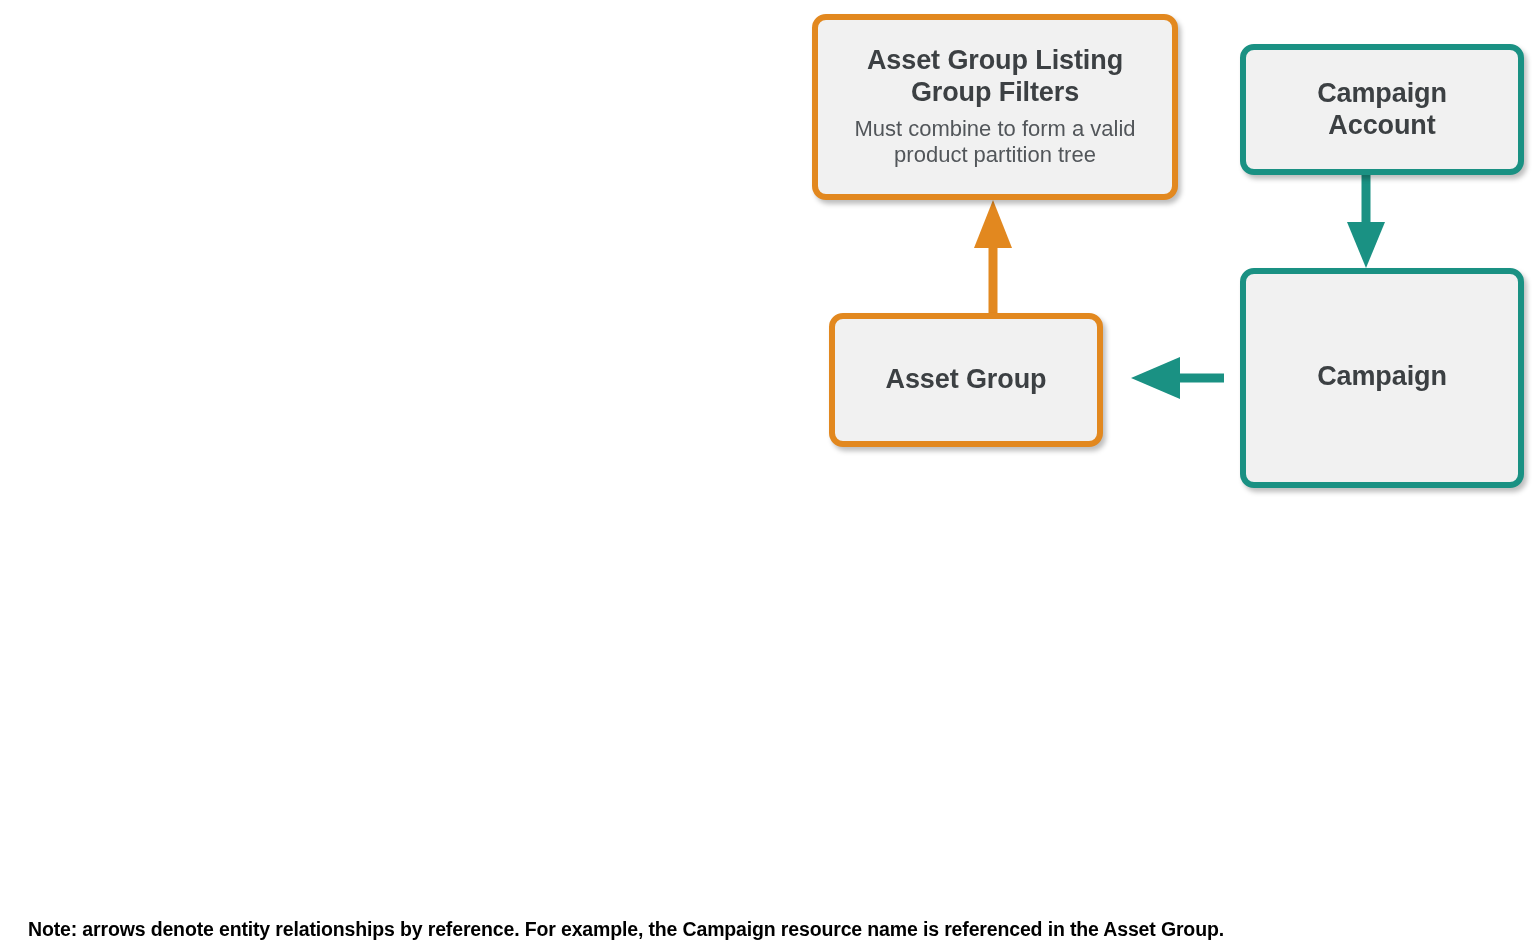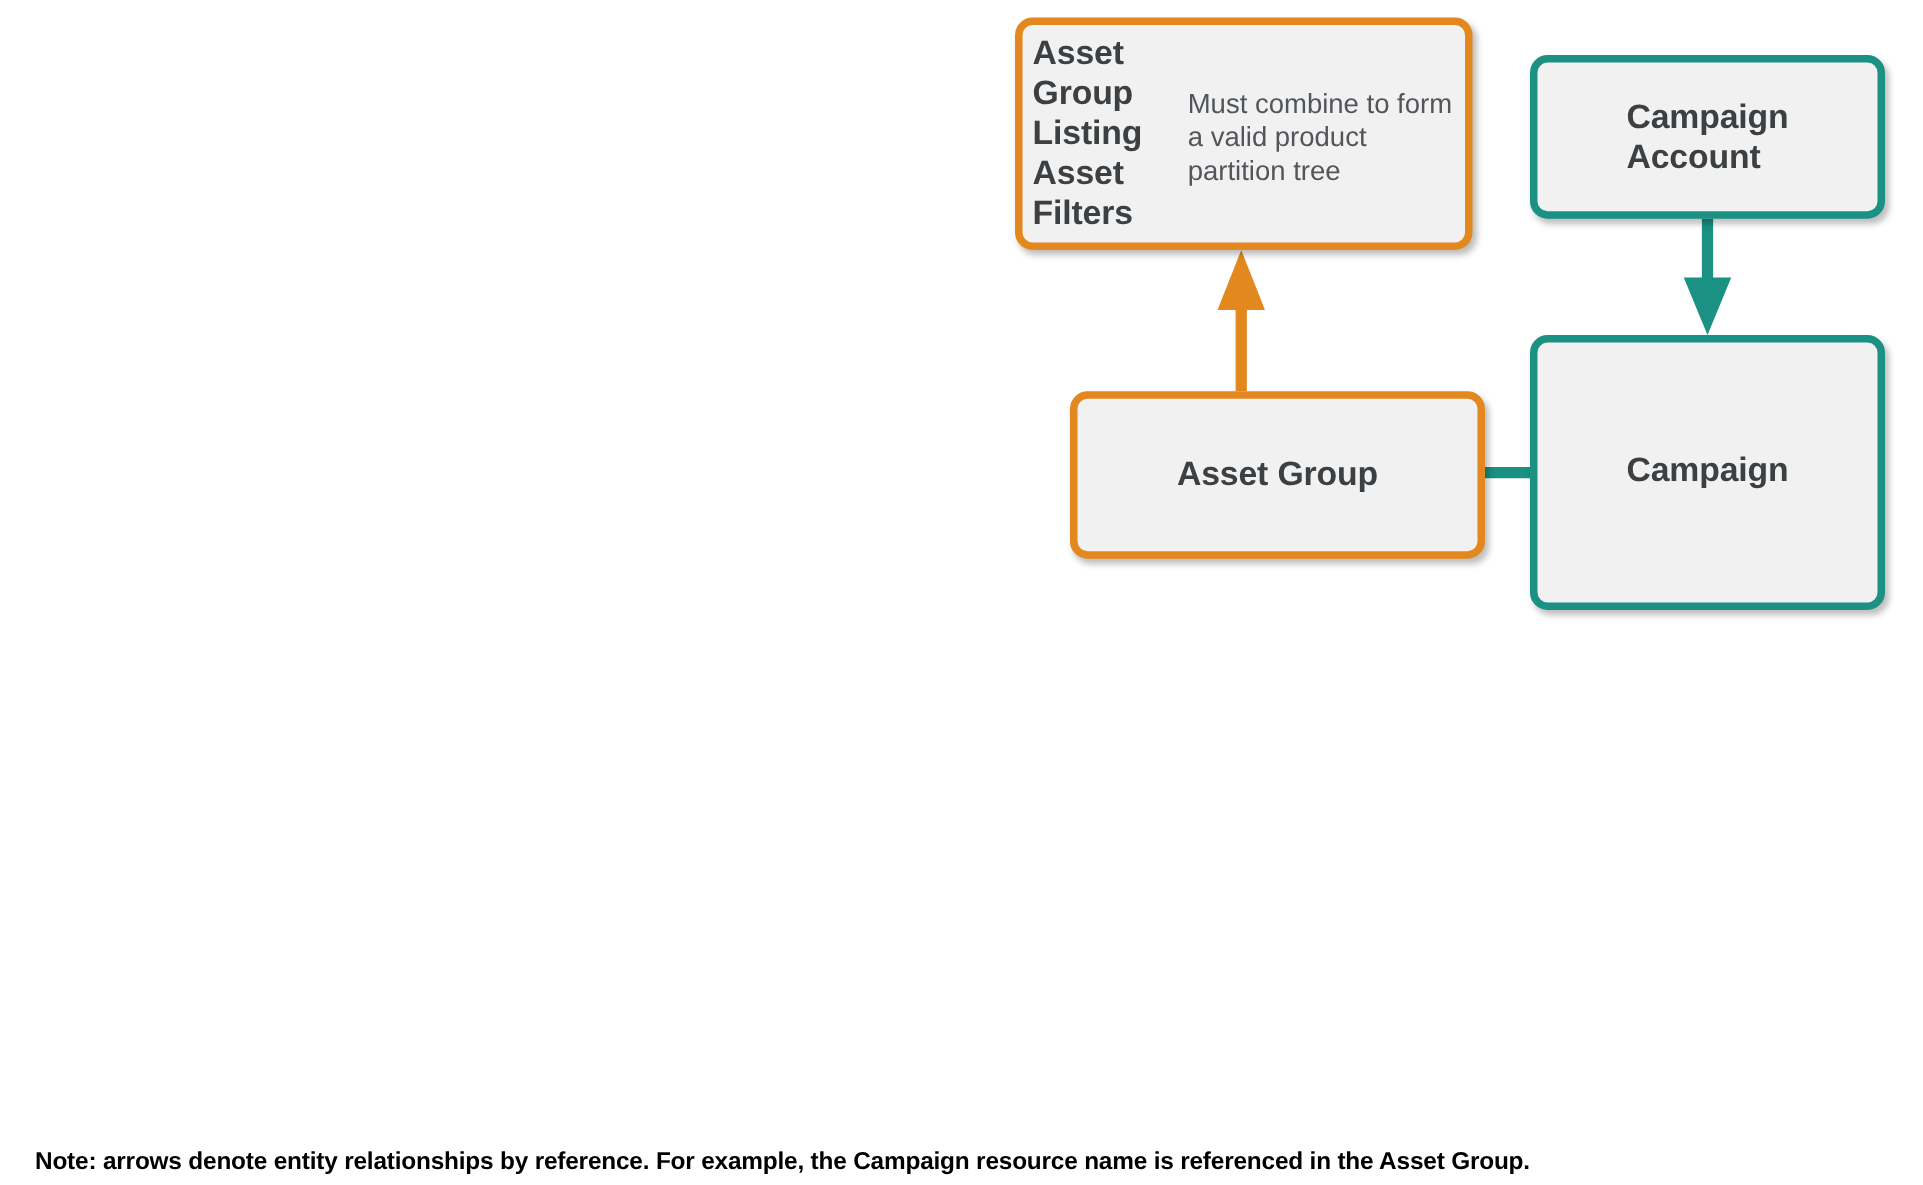--- a/index.html
+++ b/index.html
@@ -33,29 +33,29 @@
 
   
   .node {
     position: absolute;
     box-sizing: border-box;
     background: #f1f1f1;
     border-style: solid;
     border-width: 6px;
     border-radius: 14px;
     display: flex;
-    flex-direction: row;
+    flex-direction: column;
     align-items: center;
     justify-content: center;
-    text-align: left;
+    text-align: center;
     box-shadow: 3px 4px 5px rgba(0,0,0,0.26);
     z-index: 2;
   }
   .node.orange { border-color: #E2881F; }
-  .node.teal   { border-color: #1A9183; }
+  .node.teal   { border-color: #1A9183; margin-left: 16px; }
 
   .node-title {
     font-size: 27px;
     font-weight: bold;
     color: #3C4043;
     line-height: 1.18;
     letter-spacing: -0.1px;
     padding: 0 8px;
   }
   .node-subtitle {
@@ -63,21 +63,21 @@
     font-weight: normal;
     color: #52565a;
     line-height: 1.22;
     margin-top: 7px;
     padding: 0 0;
   }
 
   
   #node-aglgf   { left: 812px;  top: 14px;  width: 366px; height: 186px; }
   #node-budget  { left: 1224px; top: 44px;  width: 284px; height: 131px; }
-  #node-asset   { left: 856px;  top: 313px; width: 332px; height: 134px; }
+  #node-asset   { left: 829px;  top: 313px; width: 274px; height: 134px; }
   #node-campaign{ left: 1224px; top: 268px; width: 284px; height: 220px; }
 
   #node-aglgf .node-title    { font-size: 27px; }
   #node-budget .node-title   { font-size: 27px; }
   #node-asset .node-title    { font-size: 27px; }
   #node-campaign .node-title { font-size: 27px; margin-bottom: 2px; }
 
   
   #footer-note {
     position: absolute;
@@ -107,21 +107,21 @@
       <polygon points="1366,268 1347,222 1385,222" fill="#1A9183"></polygon>
     </g>
 
     <g>
       <line x1="1224" y1="378" x2="1178" y2="378" stroke="#1A9183" stroke-width="9"></line>
       <polygon points="1131,378 1180,399 1180,357" fill="#1A9183"></polygon>
     </g>
   </svg>
 
   <div class="node orange" id="node-aglgf">
-    <div class="node-title"><span>Asset Group Listing</span><br><span>Asset Filters</span></div>
+    <div class="node-title"><span>Asset Group Listing</span><br><span>Group Filters</span></div>
     <div class="node-subtitle">Must combine to form a valid product partition tree</div>
   </div>
 
   <div class="node teal" id="node-budget">
     <div class="node-title"><span>Campaign</span><br><span>Account</span></div>
   </div>
 
   <div class="node orange" id="node-asset">
     <div class="node-title">Asset Group</div>
   </div>

